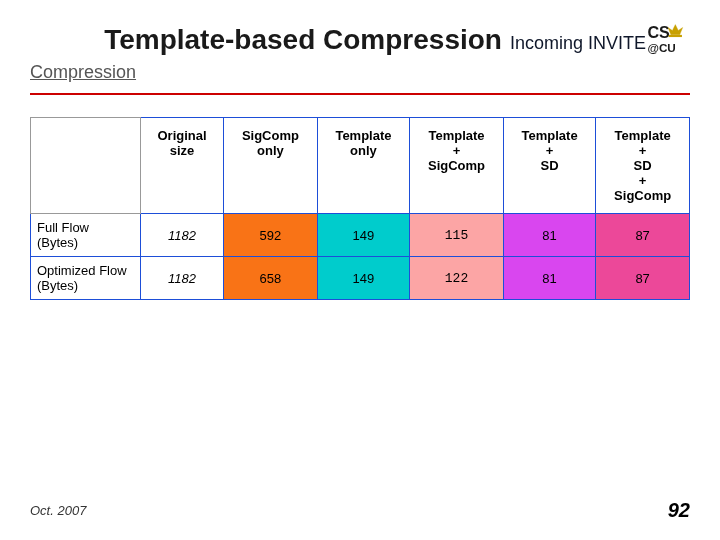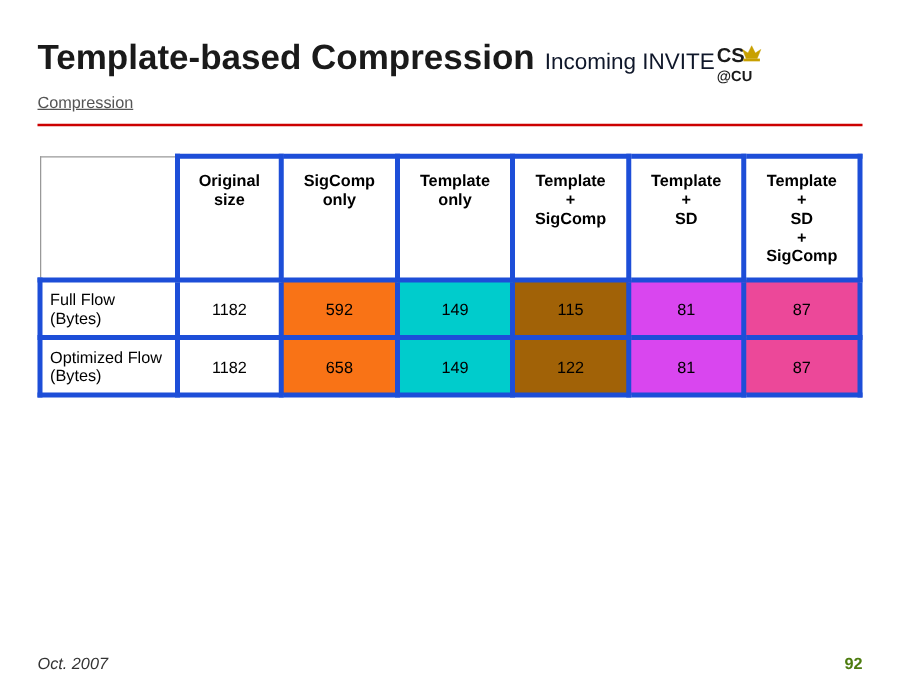--- a/index.html
+++ b/index.html
@@ -12,50 +12,49 @@
       overflow: hidden;
     }
 
     .header-area {
       padding: 18px 30px 6px 30px;
     }
 
     .title-row {
       display: flex;
       align-items: center;
-      justify-content: flex-start;
+      justify-content: flex-end;
     }
 
     .main-title {
       font-size: 28px;
       font-weight: bold;
       color: #1a1a1a;
     }
 
     .logo-area {
       display: flex;
       align-items: center;
       gap: 4px;
-      margin-top: 12px;
     }
 
     .logo-icon {
       width: 44px;
       height: 44px;
     }
 
     .subtitle-row {
       display: flex;
       align-items: center;
       gap: 8px;
       margin-top: 0px;
     }
 
     .subtitle-text {
-      font-size: 13px;
+      font-size: 18px;
       color: #555;
       text-decoration: underline;
     }
 
     .red-line {
       height: 2px;
       background: #cc0000;
       margin: 4px 30px 0 30px;
     }
 
@@ -63,21 +62,21 @@
       margin: 22px 30px 0 30px;
     }
 
     table {
       width: 100%;
       border-collapse: collapse;
       border: 1px solid #999;
     }
 
     th, td {
-      border: 4px solid #1d4ed8;
+      border: 1px solid #1d4ed8;
       padding: 6px 8px;
       text-align: center;
       font-size: 13px;
       vertical-align: middle;
     }
 
     .row-label {
       text-align: left;
       font-size: 13px;
       font-weight: normal;
@@ -101,47 +100,48 @@
       width: 110px;
     }
 
     .col-original { background: #ffffff; }
     .col-sigcomp { background: #00cccc; color: #000; }
     .col-template { background: #00cccc; color: #000; }
     .col-template-sigcomp { background: #ff9933; color: #000; }
     .col-template-sd { background: #99cc99; color: #000; }
     .col-template-sd-sigcomp { background: #99cc99; color: #000; }
 
-    .data-original { background: #ffffff; }
+    .data-original { background: #ffffff; font-style: italic; }
     .data-sigcomp { background: #f97316; }
     .data-template { background: #00cccc; }
-    .data-template-sigcomp { background: #a16207; }
+    .data-template-sigcomp { background: #fca5a5; font-family: Liberation Mono, monospace; }
     .data-template-sd { background: #d946ef; }
     .data-template-sd-sigcomp { background: #ec4899; }
 
     .footer {
       position: absolute;
-      bottom: 2px;
+      bottom: 18px;
       left: 30px;
       right: 30px;
       display: flex;
       justify-content: space-between;
       align-items: center;
     }
 
     .footer-date {
       font-size: 13px;
       color: #333;
       font-style: italic;
     }
 
     .footer-page {
-      font-size: 13px;
+      font-size: 20px;
       font-weight: bold;
-      color: #4d7c0f;
+      color: #000000;
+      font-style: italic;
     }
 
     .incoming-invite {
       font-size: 18px;
       font-weight: normal;
       color: #0f172a;
       margin-left: 8px;
     }
   </style>
 </head>

